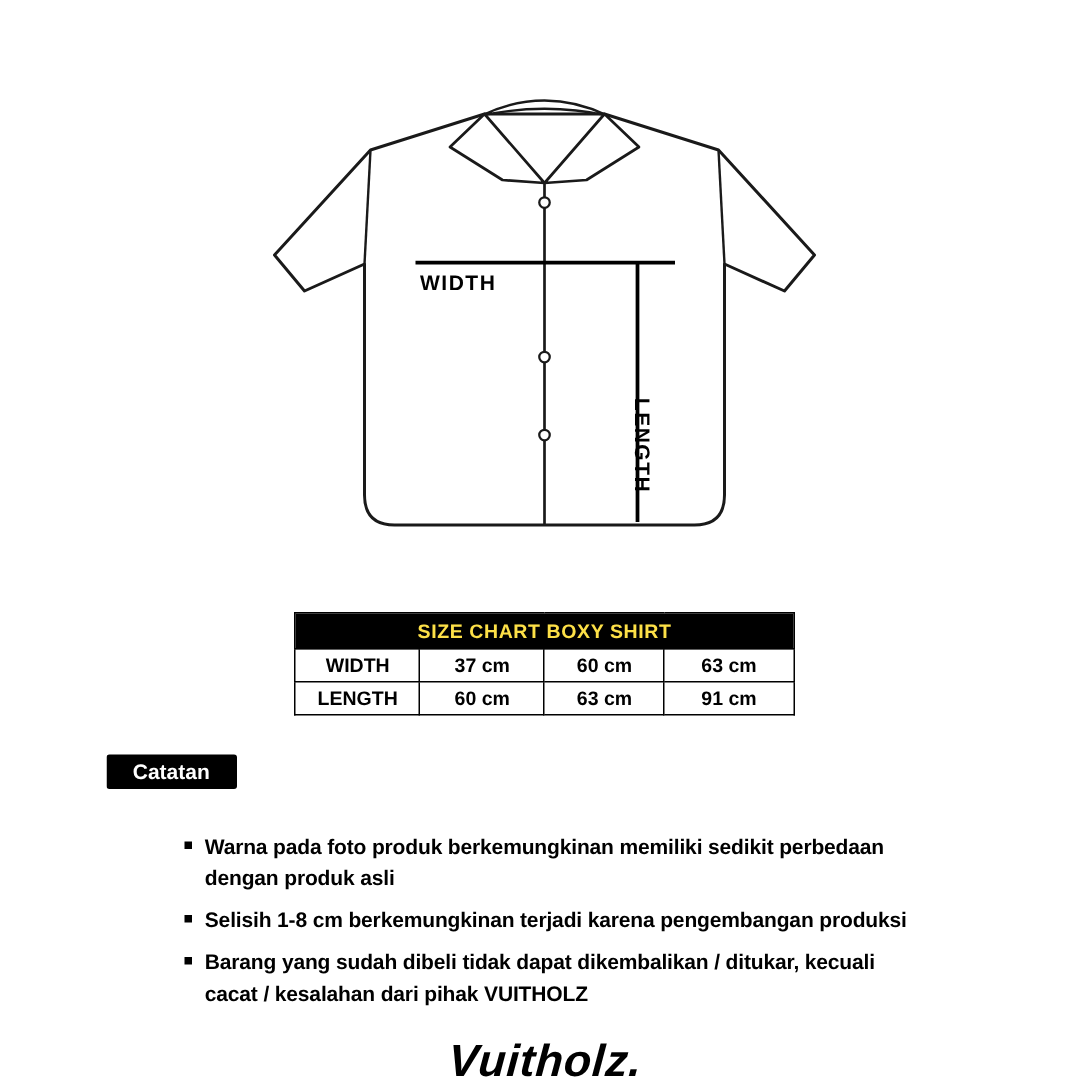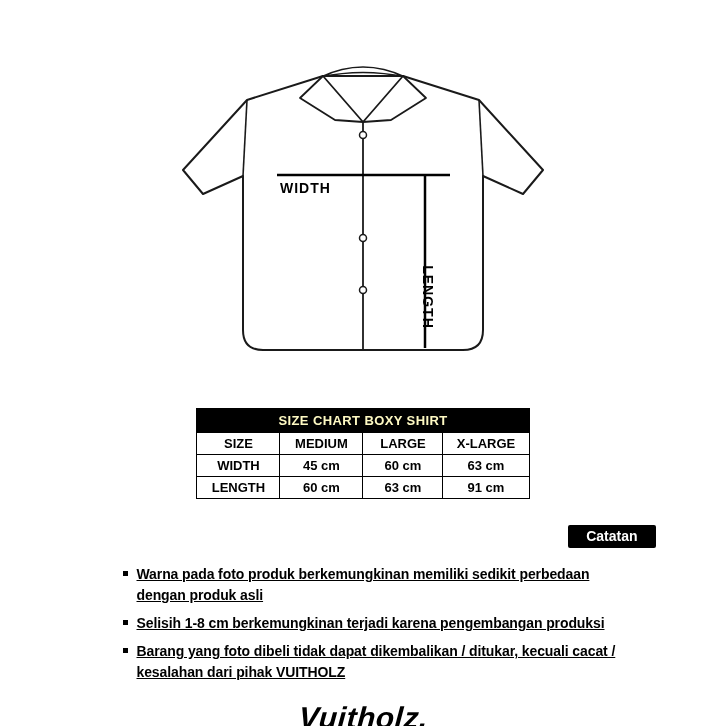--- a/index.html
+++ b/index.html
@@ -14,32 +14,32 @@
   .measure-text { font-family:"Liberation Sans", sans-serif; font-weight:bold; font-size:14px; letter-spacing:1px; fill:#000; }
 
   
   .table-area { margin-top:46px; display:flex; justify-content:center; }
   table.size-table { border-collapse:collapse; table-layout:fixed; width:332px; }
   table.size-table th, table.size-table td {
     border:1.5px solid #000; text-align:center; vertical-align:middle;
     font-size:13px; font-weight:bold; padding:3px 2px; background:#fff;
   }
   table.size-table th.chart-title {
-    background:#000; color:#fef9c3; letter-spacing:0.4px; padding:4px 14px; font-size:13px;
+    background:#000; color:#fde047; letter-spacing:0.4px; padding:4px 14px; font-size:13px;
   }
 
   
-  .badge-row { text-align:right; margin-top:26px; }
+  .badge-row { text-align:left; margin-top:26px; }
   .badge {
     display:inline-block; background:#000; color:#fff;
     font-weight:bold; font-size:14px; padding:3px 18px 4px; border-radius:2px;
   }
 
   
-  ul.notes { list-style:none; margin:16px 38px 0 52px; padding:0;text-decoration:underline; }
+  ul.notes { list-style:none; margin:28px 38px 0 52px; padding:0; }
   ul.notes li {
     display:flex; align-items:flex-start;
     font-size:14px; font-weight:bold; line-height:1.5;
     letter-spacing:-0.1px; margin-bottom:7px;
   }
   .bullet { width:5px; height:5px; background:#000; margin:7px 9px 0 0; flex:0 0 5px; }
 
   
   .logo-row { text-align:center; margin-top:18px; }
   .logo {
@@ -84,31 +84,25 @@
       <colgroup>
           <col style="width:83px">
           <col style="width:83px">
           <col style="width:80px">
           <col style="width:86px">
         </colgroup>
       <thead>
         <tr>
           <th class="chart-title" colspan="4">SIZE CHART BOXY SHIRT</th>
         </tr>
-        <tr>
-          <th>SIZE</th>
-          <th>MEDIUM</th>
-          <th>LARGE</th>
-          <th>X-LARGE</th>
-        </tr>
       </thead>
       <tbody>
         <tr>
           <td>WIDTH</td>
-          <td>45 cm</td>
+          <td>37 cm</td>
           <td>60 cm</td>
           <td>63 cm</td>
         </tr>
         <tr>
           <td>LENGTH</td>
           <td>60 cm</td>
           <td>63 cm</td>
           <td>91 cm</td>
         </tr>
       </tbody>
@@ -123,21 +117,21 @@
     <li>
       <span class="bullet"></span>
       <span>Warna pada foto produk berkemungkinan memiliki sedikit perbedaan dengan produk asli</span>
     </li>
     <li>
       <span class="bullet"></span>
       <span>Selisih 1-8 cm berkemungkinan terjadi karena pengembangan produksi</span>
     </li>
     <li>
       <span class="bullet"></span>
-      <span>Barang yang foto dibeli tidak dapat dikembalikan / ditukar, kecuali cacat / kesalahan dari pihak VUITHOLZ</span>
+      <span>Barang yang sudah dibeli tidak dapat dikembalikan / ditukar, kecuali cacat / kesalahan dari pihak VUITHOLZ</span>
     </li>
   </ul>
 
   <div class="logo-row">
     <span class="logo">Vuitholz.</span>
   </div>
 
 </div>
 
 </body></html>

